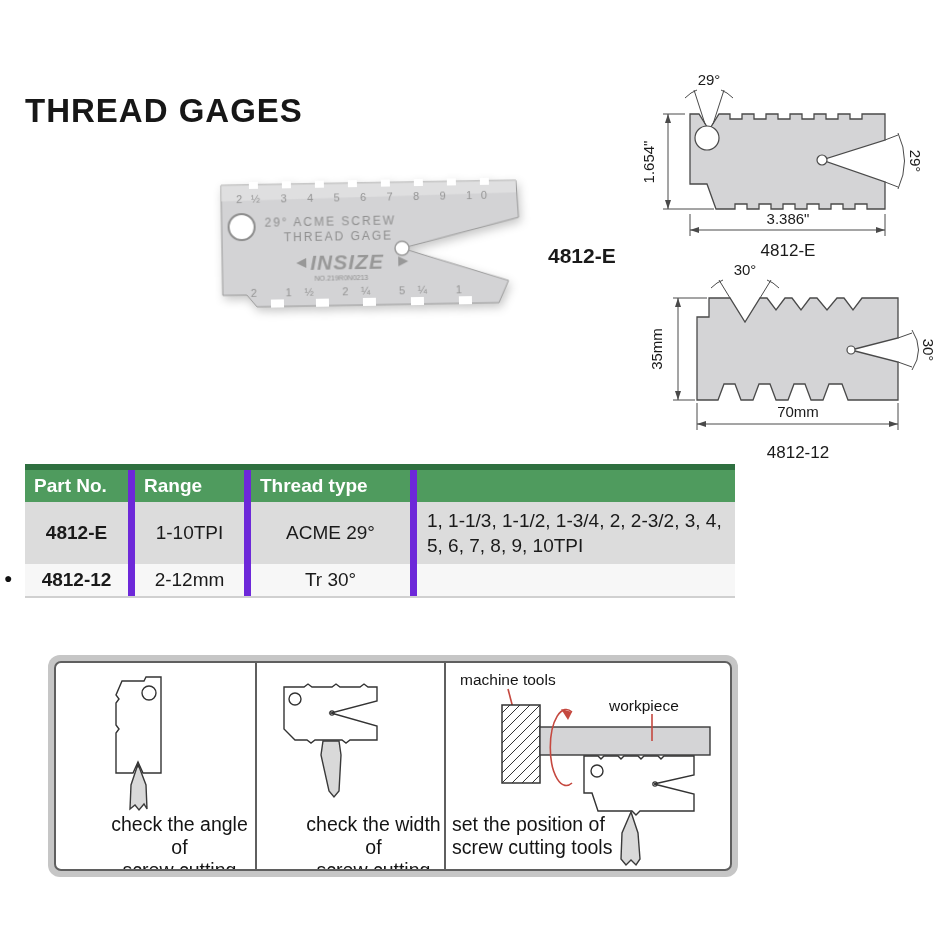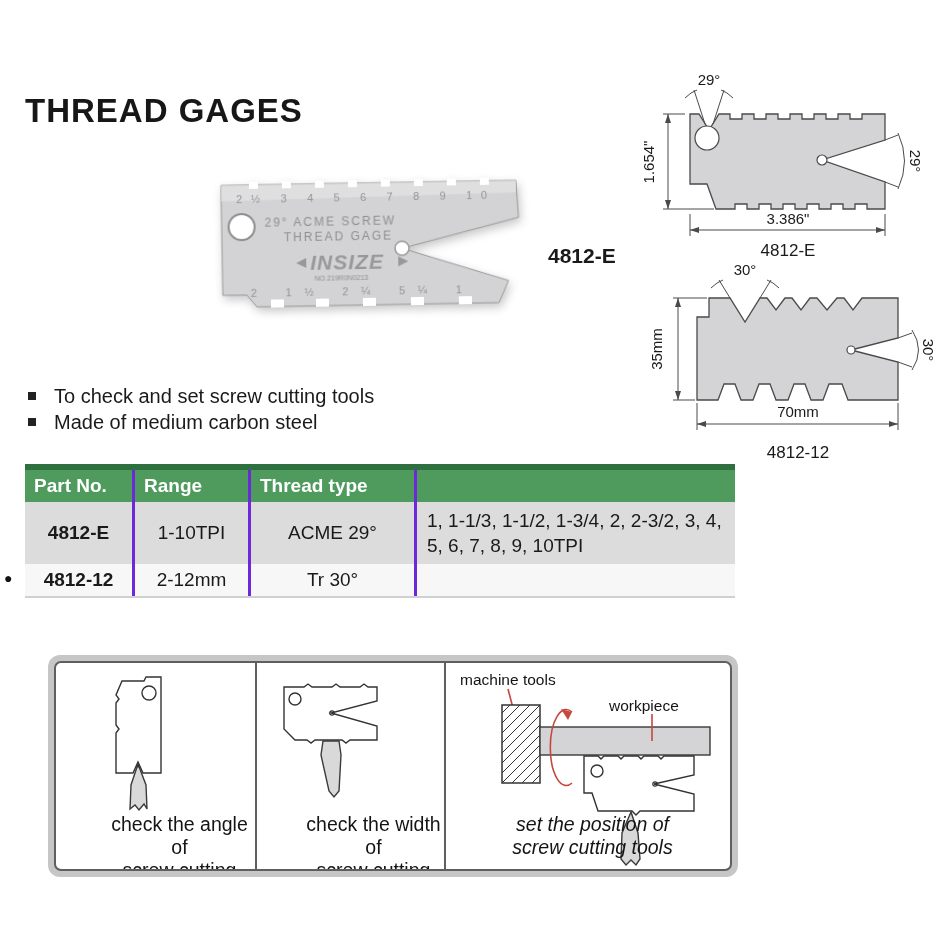--- a/index.html
+++ b/index.html
@@ -34,37 +34,37 @@
 
   
   .spec-table { position:absolute; left:25px; top:464px; width:710px; font-size:19px; }
   .tstrip { height:6px; background:#2f7040; }
   .trow { display:grid; grid-template-columns:110px 116px 166px 318px; }
   .thead { background:#4f9b5e; color:#fff; font-weight:bold; height:32px; }
   .thead .cell { display:flex; align-items:center; padding-left:9px; }
   .row1 { background:#dcdcdc; height:62px; }
   .row2 { background:#f7f7f7; height:34px; border-bottom:2px solid #d0d0d0; }
   .cell { display:flex; align-items:center; }
-  .cdiv { border-right:3px solid #6d28d9; }
+  .cdiv { border-right:7px solid #6d28d9; }
   .c-center { justify-content:center; }
   .c-part { font-weight:bold; justify-content:center; }
   .c-pitch { padding-left:10px; line-height:1.32; align-items:center; }
   .row-marker { position:absolute; left:4px; top:570px; font-size:14px; color:#111; }
 
   
   .apps { position:absolute; left:48px; top:655px; width:690px; height:222px;
           background:#c6c6c6; border-radius:12px; padding:6px; }
   .apps-inner { position:relative; width:100%; height:100%; background:#fff;
                 border:2px solid #5f5f5f; border-radius:7px; overflow:hidden; }
   .vdiv { position:absolute; top:0; bottom:0; width:2px; background:#5f5f5f; }
   .panel { position:absolute; top:0; bottom:0; }
   .panel svg { position:absolute; left:0; top:0; }
   .caption { position:absolute; left:0; right:0; top:150px; font-size:19.5px; line-height:1.18;
              white-space:pre-line; text-align:center; color:#141414;padding-left:48px; }
-  .caption-left { text-align:center; padding-left:8px;font-style:italic; }
+  .caption-left { text-align:left; padding-left:8px; }
   .ill-line { stroke:#333; stroke-width:1.4; fill:none; }
   .ill-fill { fill:#fff; stroke:#333; stroke-width:1.4; }
   .ill-tool { fill:#d9d9d9; stroke:#3a3a3a; stroke-width:1.4; }
   .ill-red  { stroke:#c5483f; stroke-width:1.6; fill:none; }
   .ill-label{ font-size:15.5px; fill:#141414; }
 
   
   .ph-plate { fill:#d3d3d5; stroke:#9a9a9a; stroke-width:1; }
   .ph-stamp { fill:#8f8f8f; }
   .ph-num   { fill:#949494; font-size:11px; letter-spacing:1px; }
@@ -169,24 +169,20 @@
       <text class="dwg-dim" x="27" y="89" text-anchor="middle" transform="rotate(-90 27 89)">35mm</text>
 
       <path class="dwg-line" d="M62,143 V170 M263,143 V170 M62,164 H263"></path>
       <polygon class="dwg-arrow" points="62,164 71,161 71,167"></polygon>
       <polygon class="dwg-arrow" points="263,164 254,161 254,167"></polygon>
       <text class="dwg-dim" x="163" y="157" text-anchor="middle">70mm</text>
       <text class="dwg-cap" x="163" y="198" text-anchor="middle">4812-12</text>
     </svg>
   </div>
 
-  <ul class="features">
-    <li><span class="sq"></span><span>To check and set screw cutting tools</span></li>
-    <li><span class="sq"></span><span>Made of medium carbon steel</span></li>
-  </ul>
 
   <div class="spec-table">
     <div class="tstrip"></div>
     <div class="trow thead">
       <div class="cell cdiv">Part No.</div>
       <div class="cell cdiv">Range</div>
       <div class="cell cdiv">Thread type</div>
     </div>
     <div class="trow row1">
       <div class="cell cdiv c-part">4812-E</div>

